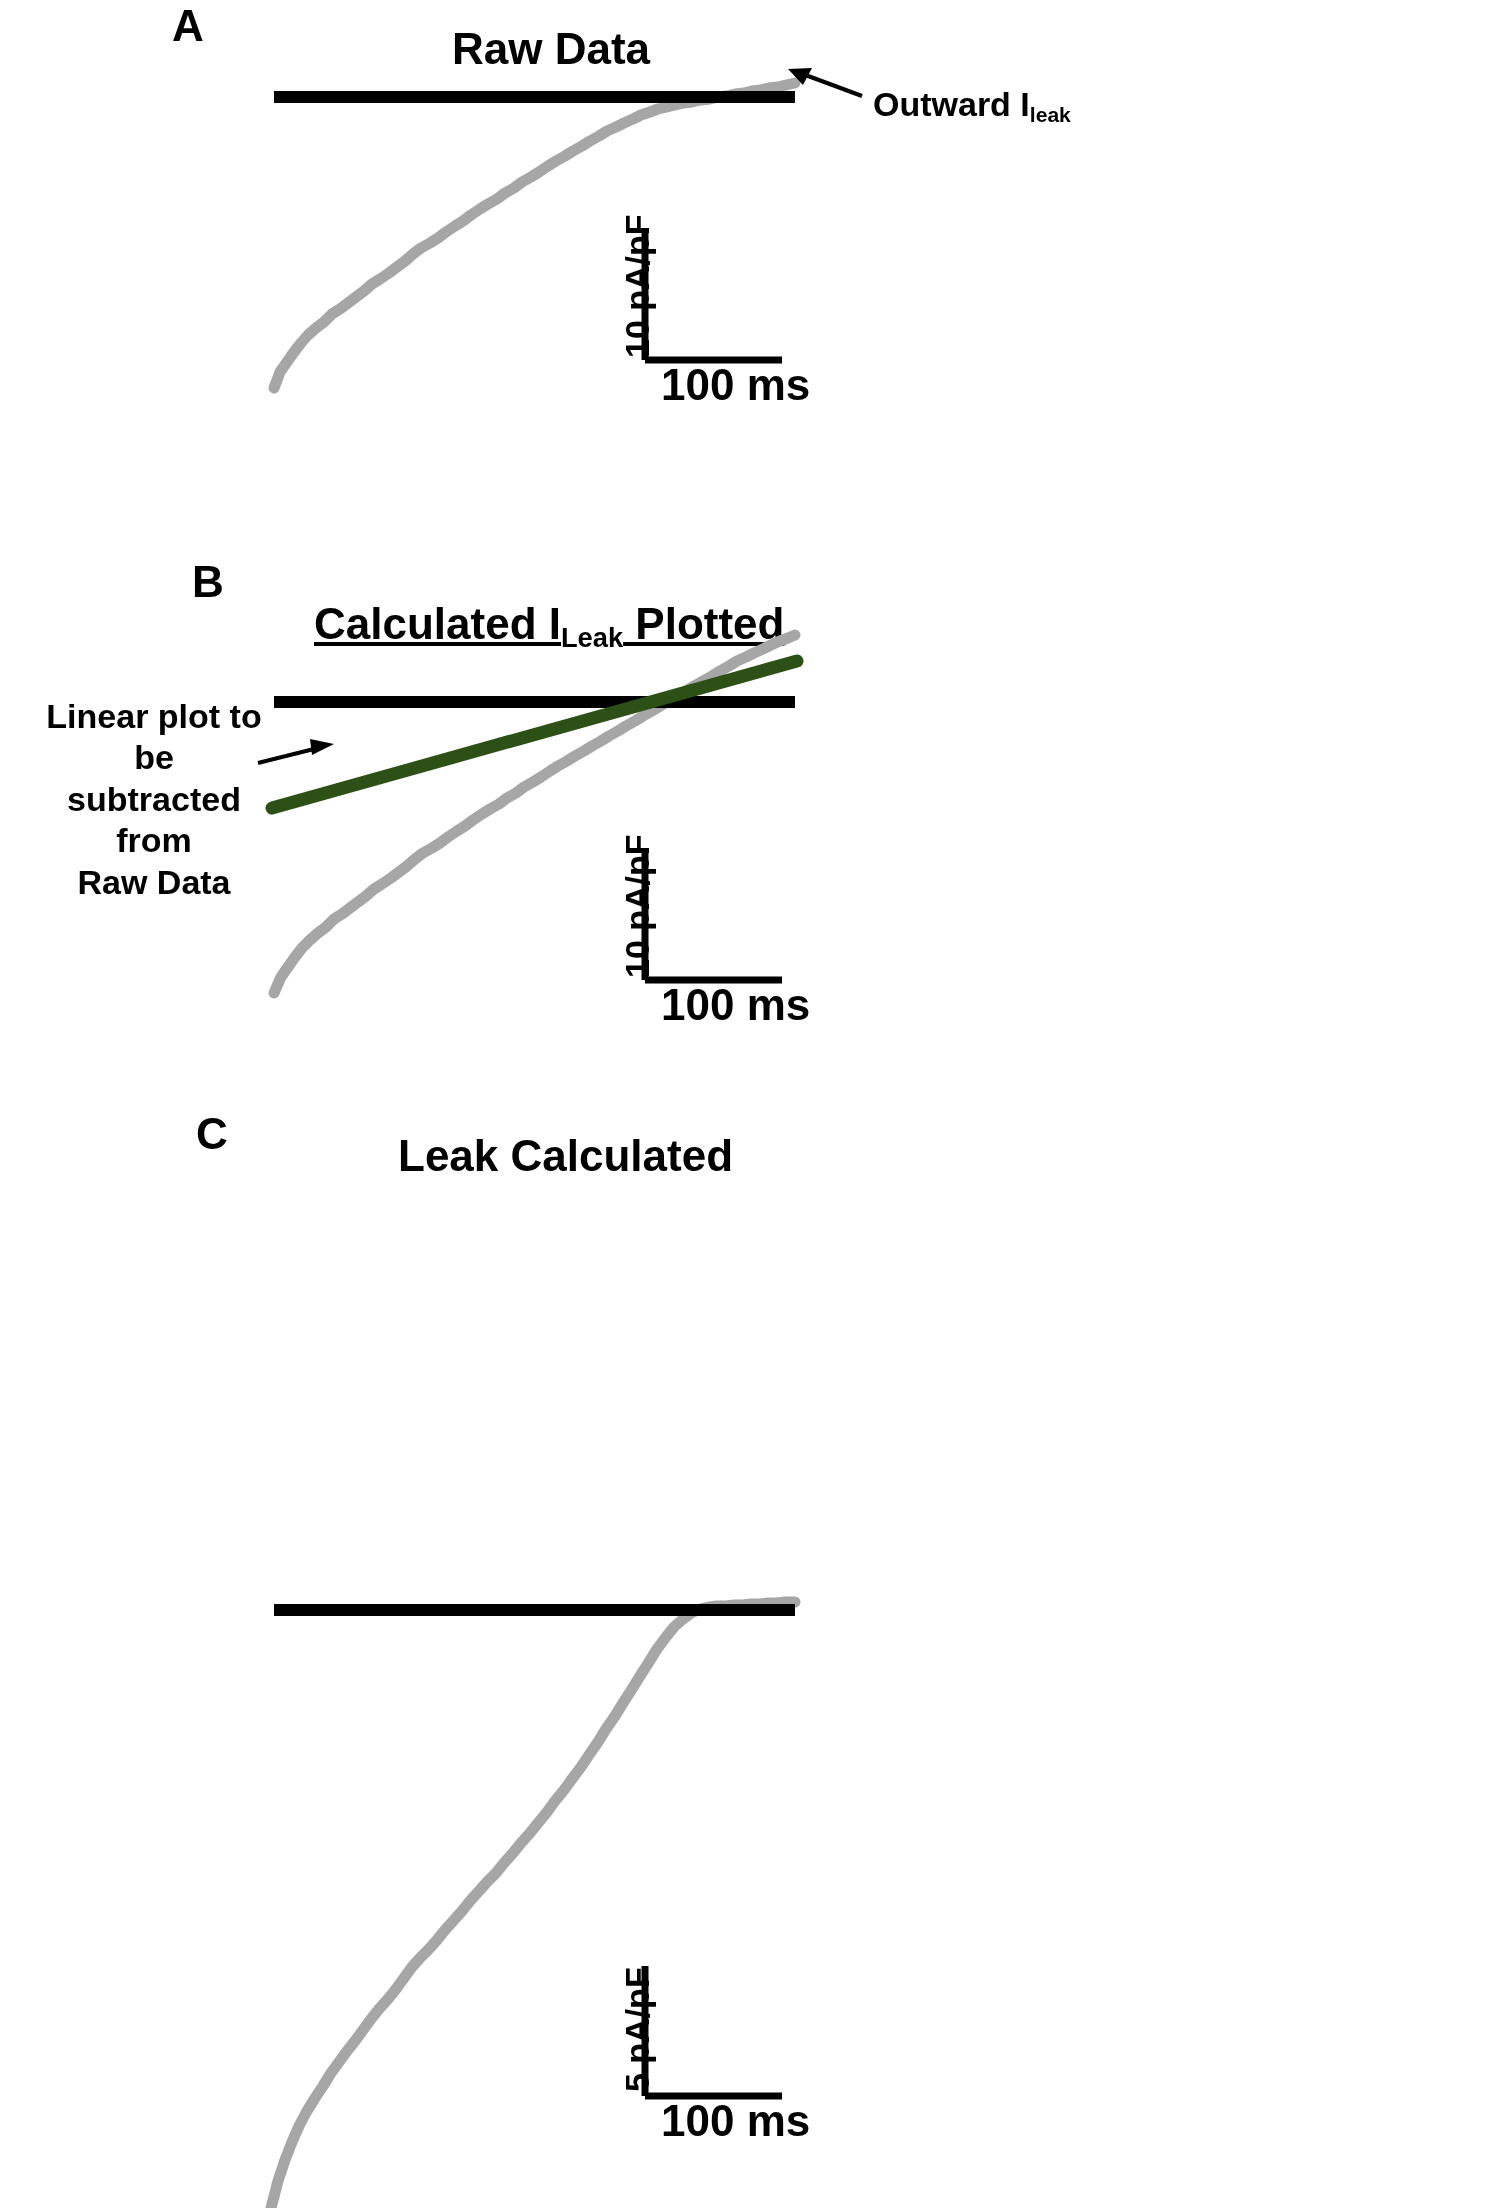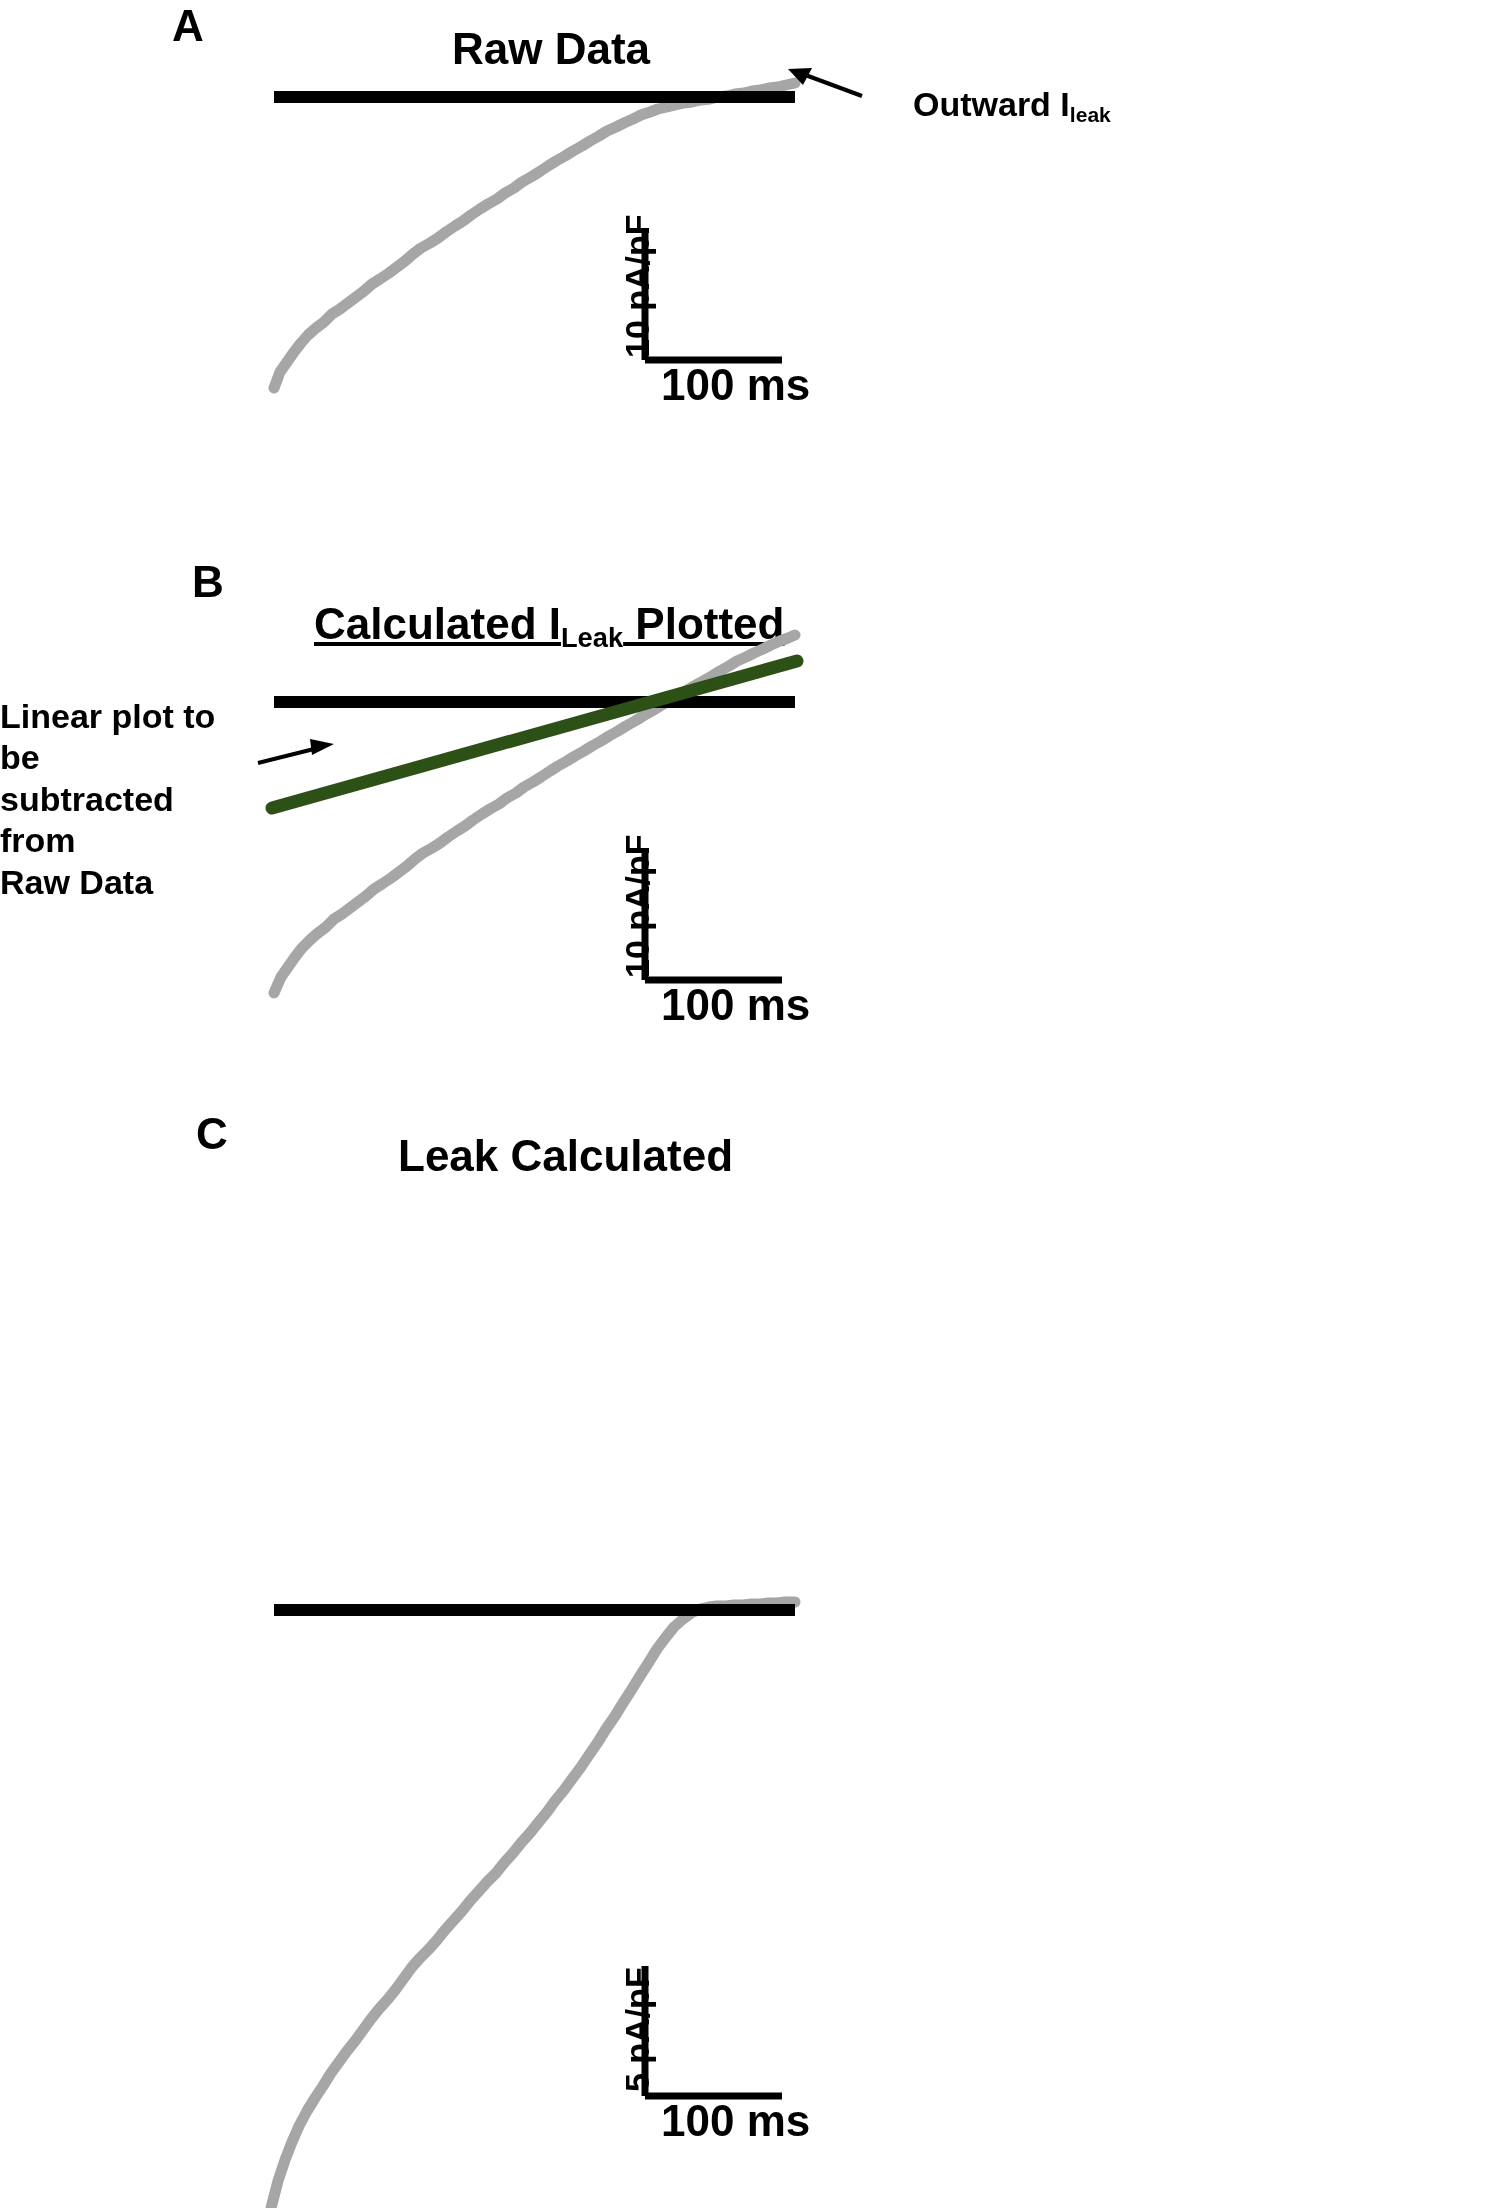--- a/index.html
+++ b/index.html
@@ -48,21 +48,22 @@
     line-height: 1.22;
     color: #000;
   }
   .annot sub {
     font-size: 0.62em;
     vertical-align: baseline;
     position: relative;
     top: 0.28em;
   }
   .annot.right {
-    text-align: left;
+    text-align: center;
+    padding-left: 34px;
   }
   .scale-y-label {
     position: absolute;
     font-weight: bold;
     font-size: 34px;
     white-space: nowrap;
     transform-origin: 0 0;
     transform: rotate(-90deg);
     color: #000;
   }
@@ -98,21 +99,21 @@
       <line x1="862" y1="96" x2="800" y2="73" stroke="#000000" stroke-width="4"></line>
       <polygon points="788,69 812,68 803,85" fill="#000000"></polygon>
     </g>
 
     <g>
       <line x1="645" y1="231" x2="645" y2="360" stroke="#000000" stroke-width="7"></line>
       <line x1="645" y1="360" x2="782" y2="360" stroke="#000000" stroke-width="7"></line>
     </g>
   </svg>
 
-  <div class="annot" style="left:873px;top:84px;margin-left:40px;">
+  <div class="annot" style="left:873px;top:84px;">
     <span>Outward I</span><sub>leak</sub>
   </div>
 
   <div class="scale-y-label" style="left:618px;top:358px;">10 pA/pF</div>
   <div class="scale-x-label" style="left:661px;top:360px;">100 ms</div>
 </div>
 
 <div class="panel" style="top:556px;height:580px;">
 
   <div class="panel-letter" style="left:192px;top:4px;">B</div>

